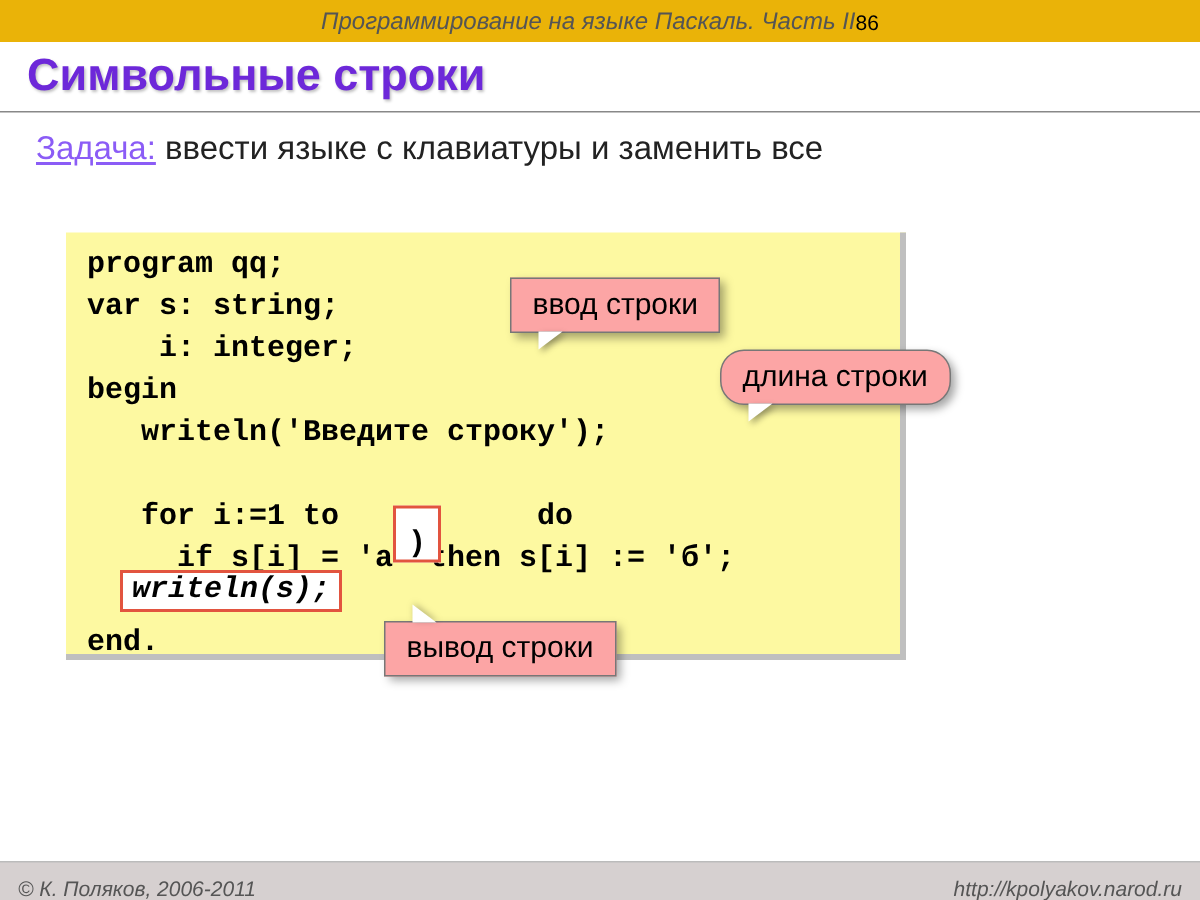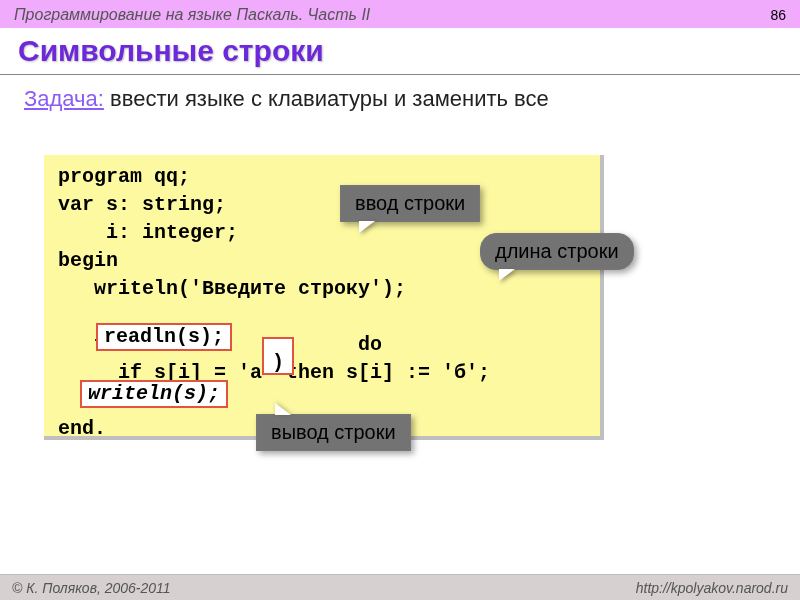--- a/index.html
+++ b/index.html
@@ -5,24 +5,24 @@
   * { margin: 0; padding: 0; box-sizing: border-box; }
   body {
     width: 800px; height: 600px;
     font-family: Arial, Helvetica, sans-serif;
     background: #fff;
     position: relative; overflow: hidden;
   }
 
   
   .top-bar {
-    background: #f0abfc;
+    background: #eab308;
     height: 28px;
     padding: 2px 14px 0 14px;
-    display: flex; justify-content: space-between; align-items: center;
+    display: flex; justify-content: center; align-items: center;
     font-size: 16px;
     font-style: italic;
     color: #555;
   }
   .top-bar .page-num {
     font-style: normal;
     font-size: 14px;
     color: #000;
     font-family: Arial, sans-serif;
   }
@@ -79,21 +79,21 @@
     padding: 0 6px;
     line-height: 24px;
   }
   .hl-red.readln { left: 52px; top: 168px; }
   .hl-red.writeln2 { left: 36px; top: 225px; font-style: italic; }
   .hl-red.length { left: 218px; top: 182px; text-align:center; line-height:15px; padding:1px 8px 3px 8px; }
 
   
   .callout {
     position: absolute;
-    background: #737373;
+    background: #fca5a5;
     border: 1px solid #777;
     font-size: 20px;
     padding: 6px 14px;
     box-shadow: 3px 3px 6px rgba(0,0,0,.35);
   }
   .callout::after {
     content: "";
     position: absolute;
     width: 0; height: 0;
   }
@@ -121,21 +121,21 @@
     border-bottom: 12px solid #fff;
     filter: drop-shadow(1px -1px 2px rgba(0,0,0,.25));
   }
 
   
   .footer {
     position: absolute;
     left: 0; right: 0; bottom: 0;
     background: #d6d0d0;
     height: 26px;
-    display: flex; justify-content: space-between; align-items: center;
+    display: flex; justify-content: space-between; align-items: flex-end;
     padding: 0 12px;
     font-size: 14px;
     font-style: italic;
     color: #555;
     border-top: 1px solid #bbb;
   }
 </style>
 </head>
 <body>
 
@@ -155,21 +155,20 @@
 <span>var s: string;</span>
 <span>    i: integer;</span>
 <span>begin</span>
 <span>   writeln('Введите строку');</span>
 <span></span>
 <span>   for i:=1 to           do</span>
 <span>     if s[i] = 'а' then s[i] := 'б';</span>
 <span></span>
 <span>end.</span></div>
 
-  <div class="hl-red readln">readln(s);</div>
   <div class="hl-red length"><br><span>)</span></div>
   <div class="hl-red writeln2">writeln(s);</div>
 </div>
 
 <div class="callout c-input">ввод строки</div>
 <div class="callout c-length">длина строки</div>
 <div class="callout c-output">вывод строки</div>
 
 <div class="footer">
   <span>© К. Поляков, 2006-2011</span>

